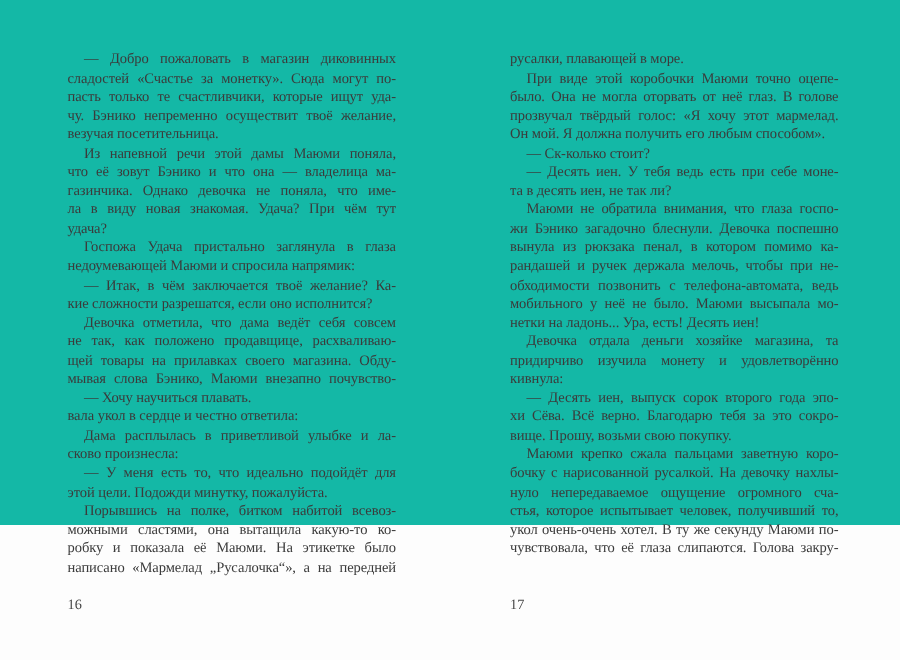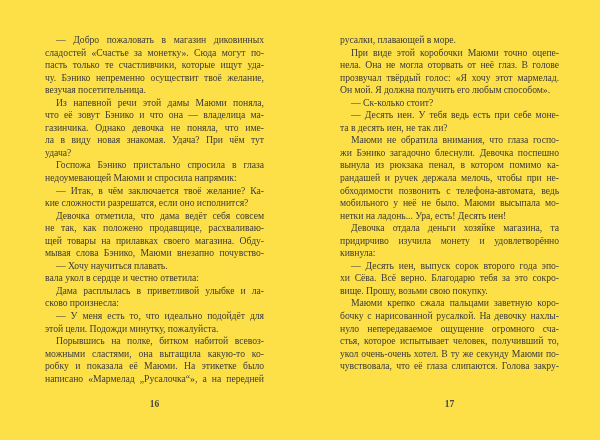--- a/index.html
+++ b/index.html
@@ -7,22 +7,22 @@
     padding: 0;
     width: 600px;
     height: 440px;
     overflow: hidden;
     background: #fdfdfd;
     font-family: "Liberation Serif", "DejaVu Serif", serif;
   }
   .spread {
     position: relative;
     width: 600px;
-    height: 440px;
-    background: #fde047;
+    height: 350px;
+    background: #14b8a6;
   }
   .page {
     position: absolute;
     top: 0;
     width: 219px;
     height: 440px;
   }
   .page.left  { left: 45px; }
   .page.right { left: 340px; }
   .text-block {
@@ -46,45 +46,43 @@
     text-align-last: left;
   }
   .line.indent {
     text-indent: 11px;
   }
   .page-number {
     position: absolute;
     top: 398px;
     left: 0;
     width: 219px;
-    text-align: center;
     font-size: 9.5px;
     line-height: 12px;
     color: #474747;
-    font-weight: bold;
   }
 </style>
 </head>
 <body>
 
 <div class="spread">
 
   <div class="page left">
     <div class="text-block">
         <div class="line indent">— Добро пожаловать в магазин диковинных</div>
         <div class="line">сладостей «Счастье за монетку». Сюда могут по-</div>
         <div class="line">пасть только те счастливчики, которые ищут уда-</div>
         <div class="line">чу. Бэнико непременно осуществит твоё желание,</div>
         <div class="line para-end">везучая посетительница.</div>
         <div class="line indent">Из напевной речи этой дамы Маюми поняла,</div>
         <div class="line">что её зовут Бэнико и что она — владелица ма-</div>
         <div class="line">газинчика. Однако девочка не поняла, что име-</div>
         <div class="line">ла в виду новая знакомая. Удача? При чём тут</div>
         <div class="line para-end">удача?</div>
-        <div class="line indent">Госпожа Бэнико пристально спросила в глаза</div>
+        <div class="line indent">Госпожа Удача пристально заглянула в глаза</div>
         <div class="line para-end">недоумевающей Маюми и спросила напрямик:</div>
         <div class="line indent">— Итак, в чём заключается твоё желание? Ка-</div>
         <div class="line para-end">кие сложности разрешатся, если оно исполнится?</div>
         <div class="line indent">Девочка отметила, что дама ведёт себя совсем</div>
         <div class="line">не так, как положено продавщице, расхваливаю-</div>
         <div class="line">щей товары на прилавках своего магазина. Обду-</div>
         <div class="line">мывая слова Бэнико, Маюми внезапно почувство-</div>
         <div class="line indent para-end">— Хочу научиться плавать.</div>
         <div class="line para-end">вала укол в сердце и честно ответила:</div>
         <div class="line indent">Дама расплылась в приветливой улыбке и ла-</div>
@@ -96,21 +94,21 @@
         <div class="line">робку и показала её Маюми. На этикетке было</div>
         <div class="line">написано «Мармелад „Русалочка“», а на передней</div>
       </div>
     <div class="page-number">16</div>
   </div>
 
   <div class="page right">
     <div class="text-block">
         <div class="line para-end">русалки, плавающей в море.</div>
         <div class="line indent">При виде этой коробочки Маюми точно оцепе-</div>
-        <div class="line">нела. Она не могла оторвать от неё глаз. В голове</div>
+        <div class="line">было. Она не могла оторвать от неё глаз. В голове</div>
         <div class="line">прозвучал твёрдый голос: «Я хочу этот мармелад.</div>
         <div class="line para-end">Он мой. Я должна получить его любым способом».</div>
         <div class="line indent para-end">— Ск-колько стоит?</div>
         <div class="line indent">— Десять иен. У тебя ведь есть при себе моне-</div>
         <div class="line para-end">та в десять иен, не так ли?</div>
         <div class="line indent">Маюми не обратила внимания, что глаза госпо-</div>
         <div class="line">жи Бэнико загадочно блеснули. Девочка поспешно</div>
         <div class="line">вынула из рюкзака пенал, в котором помимо ка-</div>
         <div class="line">рандашей и ручек держала мелочь, чтобы при не-</div>
         <div class="line">обходимости позвонить с телефона-автомата, ведь</div>

